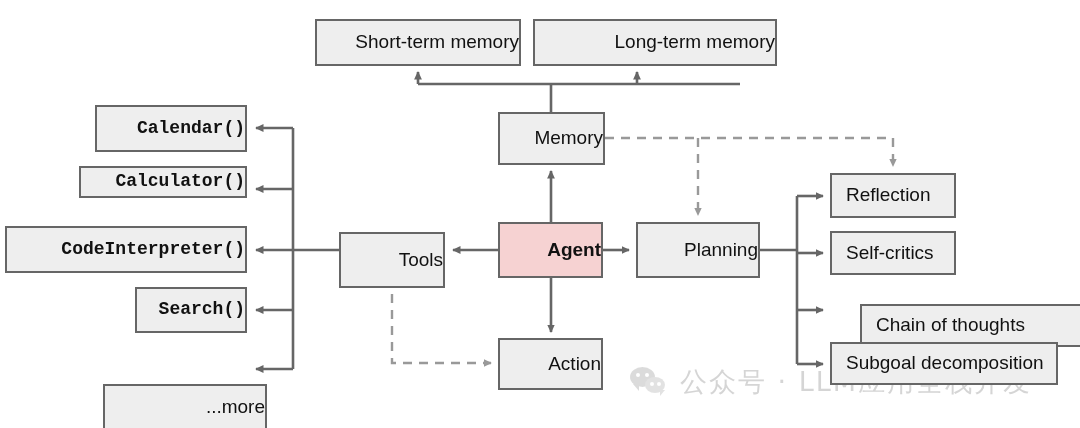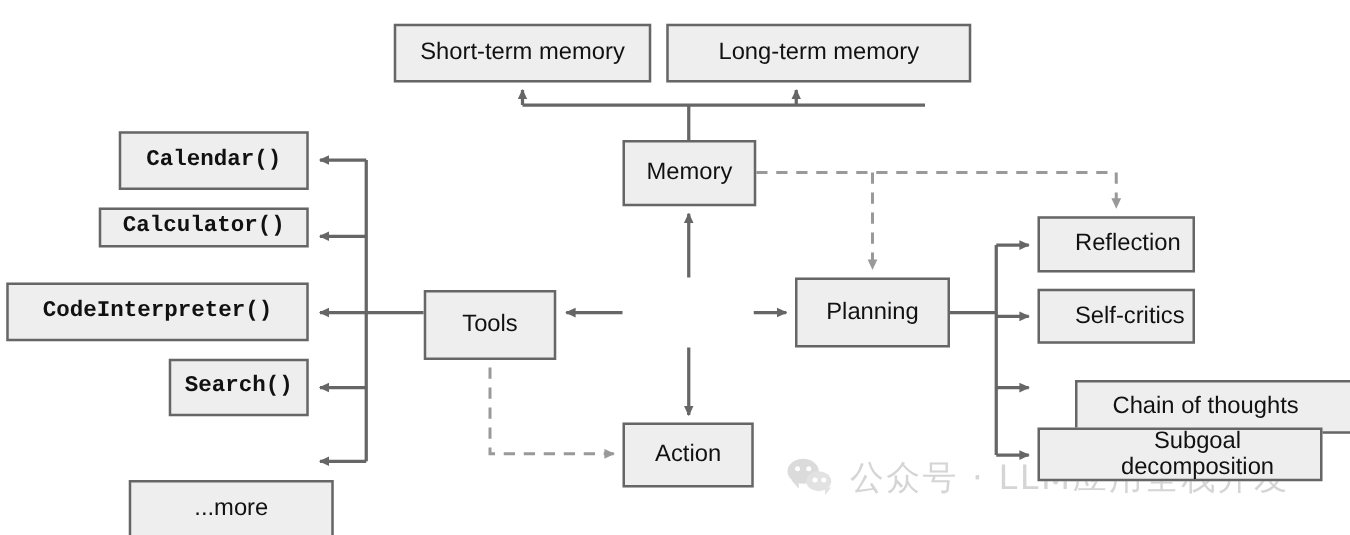--- a/index.html
+++ b/index.html
@@ -24,40 +24,40 @@
     height: 428px;
     pointer-events: none;
   }
   .node {
     position: absolute;
     box-sizing: border-box;
     background: #eeeeee;
     border: 2px solid #666666;
     display: flex;
     align-items: center;
-    justify-content: center;
+    justify-content: flex-end;
     color: #111111;
     font-size: 19px;
     line-height: 1.1;
     text-align: center;
     z-index: 3;
   }
   .node.mono {
     font-family: "Liberation Mono", "DejaVu Sans Mono", monospace;
     font-weight: bold;
     font-size: 18px;
     letter-spacing: 0px;
   }
   .node.accent {
     background: #f6d2d2;
     font-weight: bold;
   }
   .node.rightbox {
     justify-content: flex-start;
-    padding-left: 28px;
+    padding-left: 14px;
     font-size: 19px;
   }
   
   #watermark {
     position: absolute;
     left: 630px;
     top: 364px;
     display: flex;
     align-items: center;
     gap: 10px;
@@ -178,20 +178,23 @@
   </div>
   <div class="node mono" style="left:135px; top:287px; width:112px; height:46px;">
     <span>Search()</span>
   </div>
   <div class="node" style="left:103px; top:356px; width:164px; height:47px;margin-top:28px;">
     <span>...more</span>
   </div>
 
   <div class="node" style="left:339px; top:232px; width:106px; height:56px;">
     <span>Tools</span>
+  </div>
+  <div class="node accent" style="left:498px; top:222px; width:105px; height:56px;">
+    <span>Agent</span>
   </div>
   <div class="node" style="left:636px; top:222px; width:124px; height:56px;">
     <span>Planning</span>
   </div>
   <div class="node" style="left:498px; top:338px; width:105px; height:52px;">
     <span>Action</span>
   </div>
 
   <div class="node rightbox" style="left:830px; top:173px; width:126px; height:45px;">
     <span>Reflection</span>

